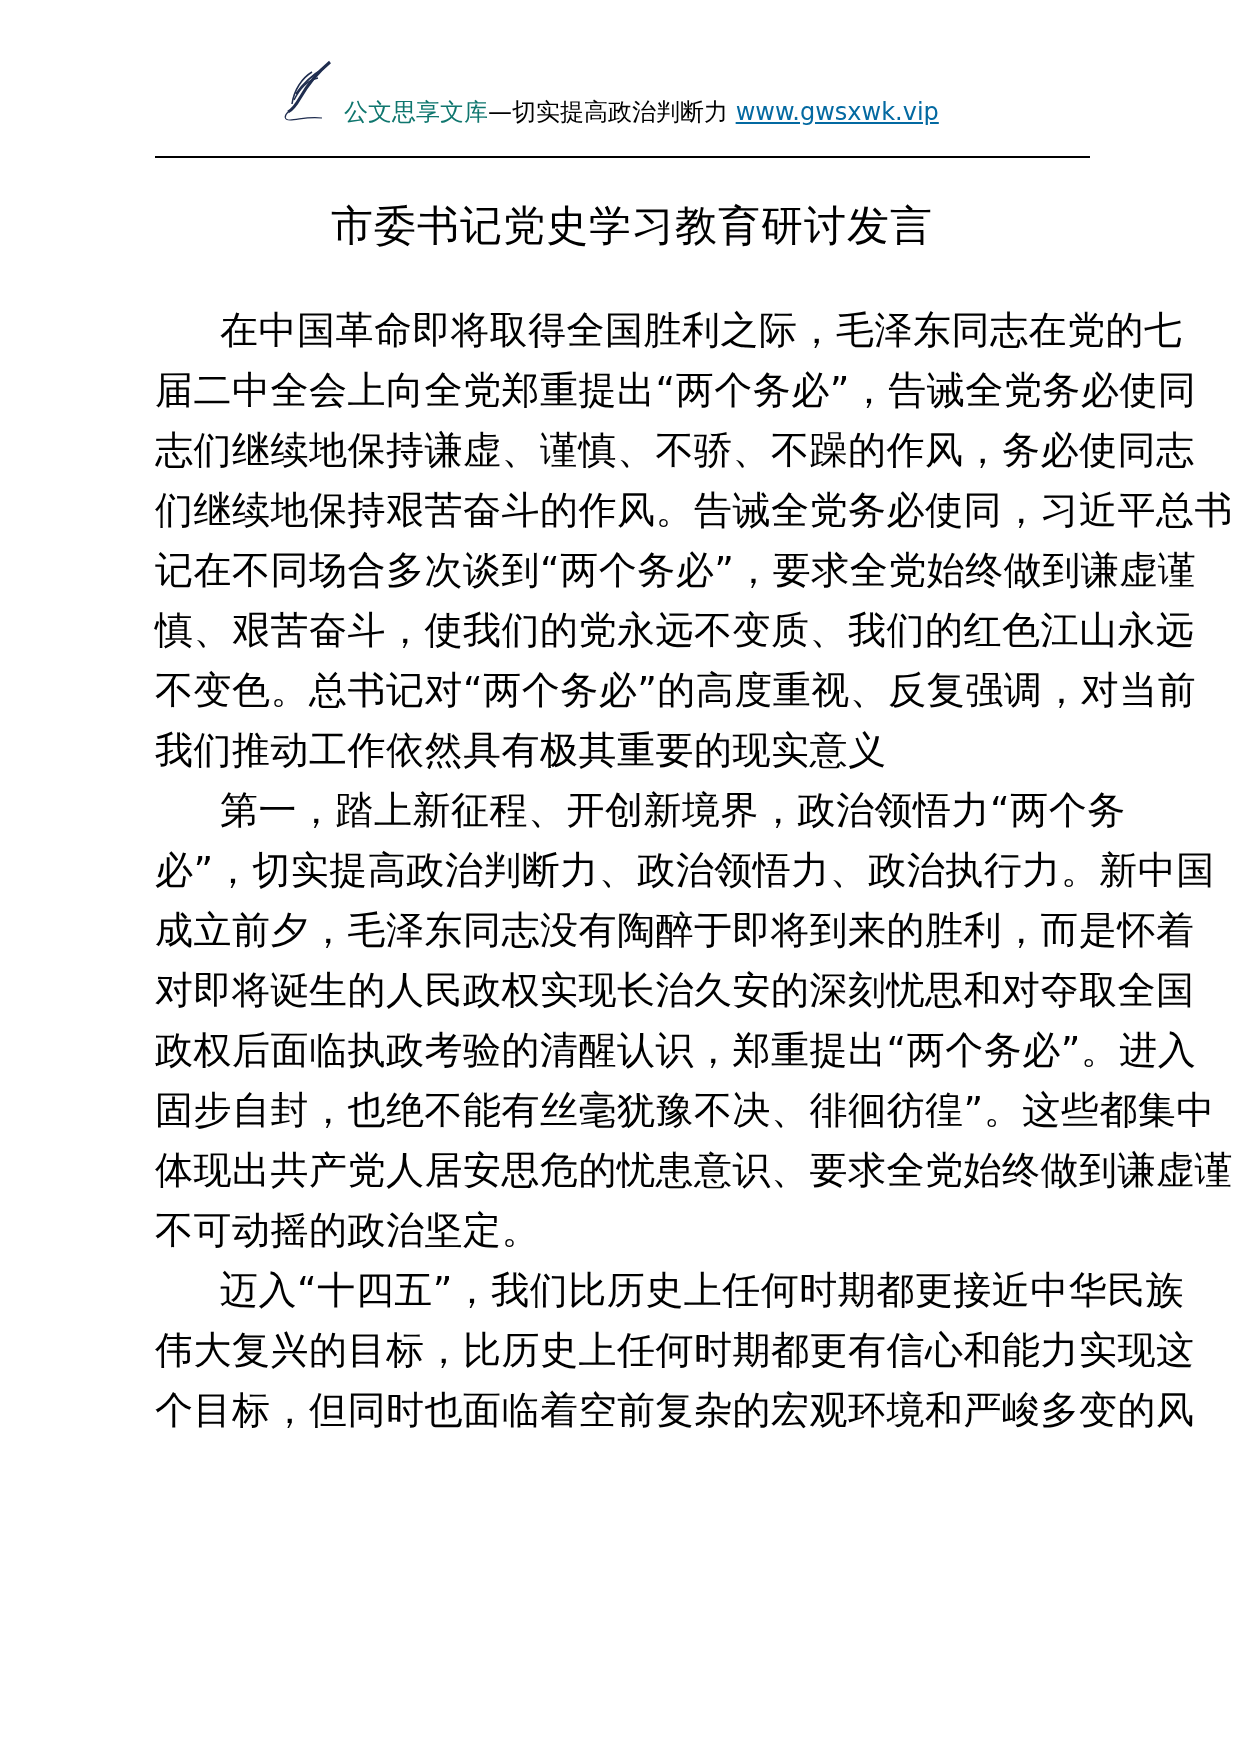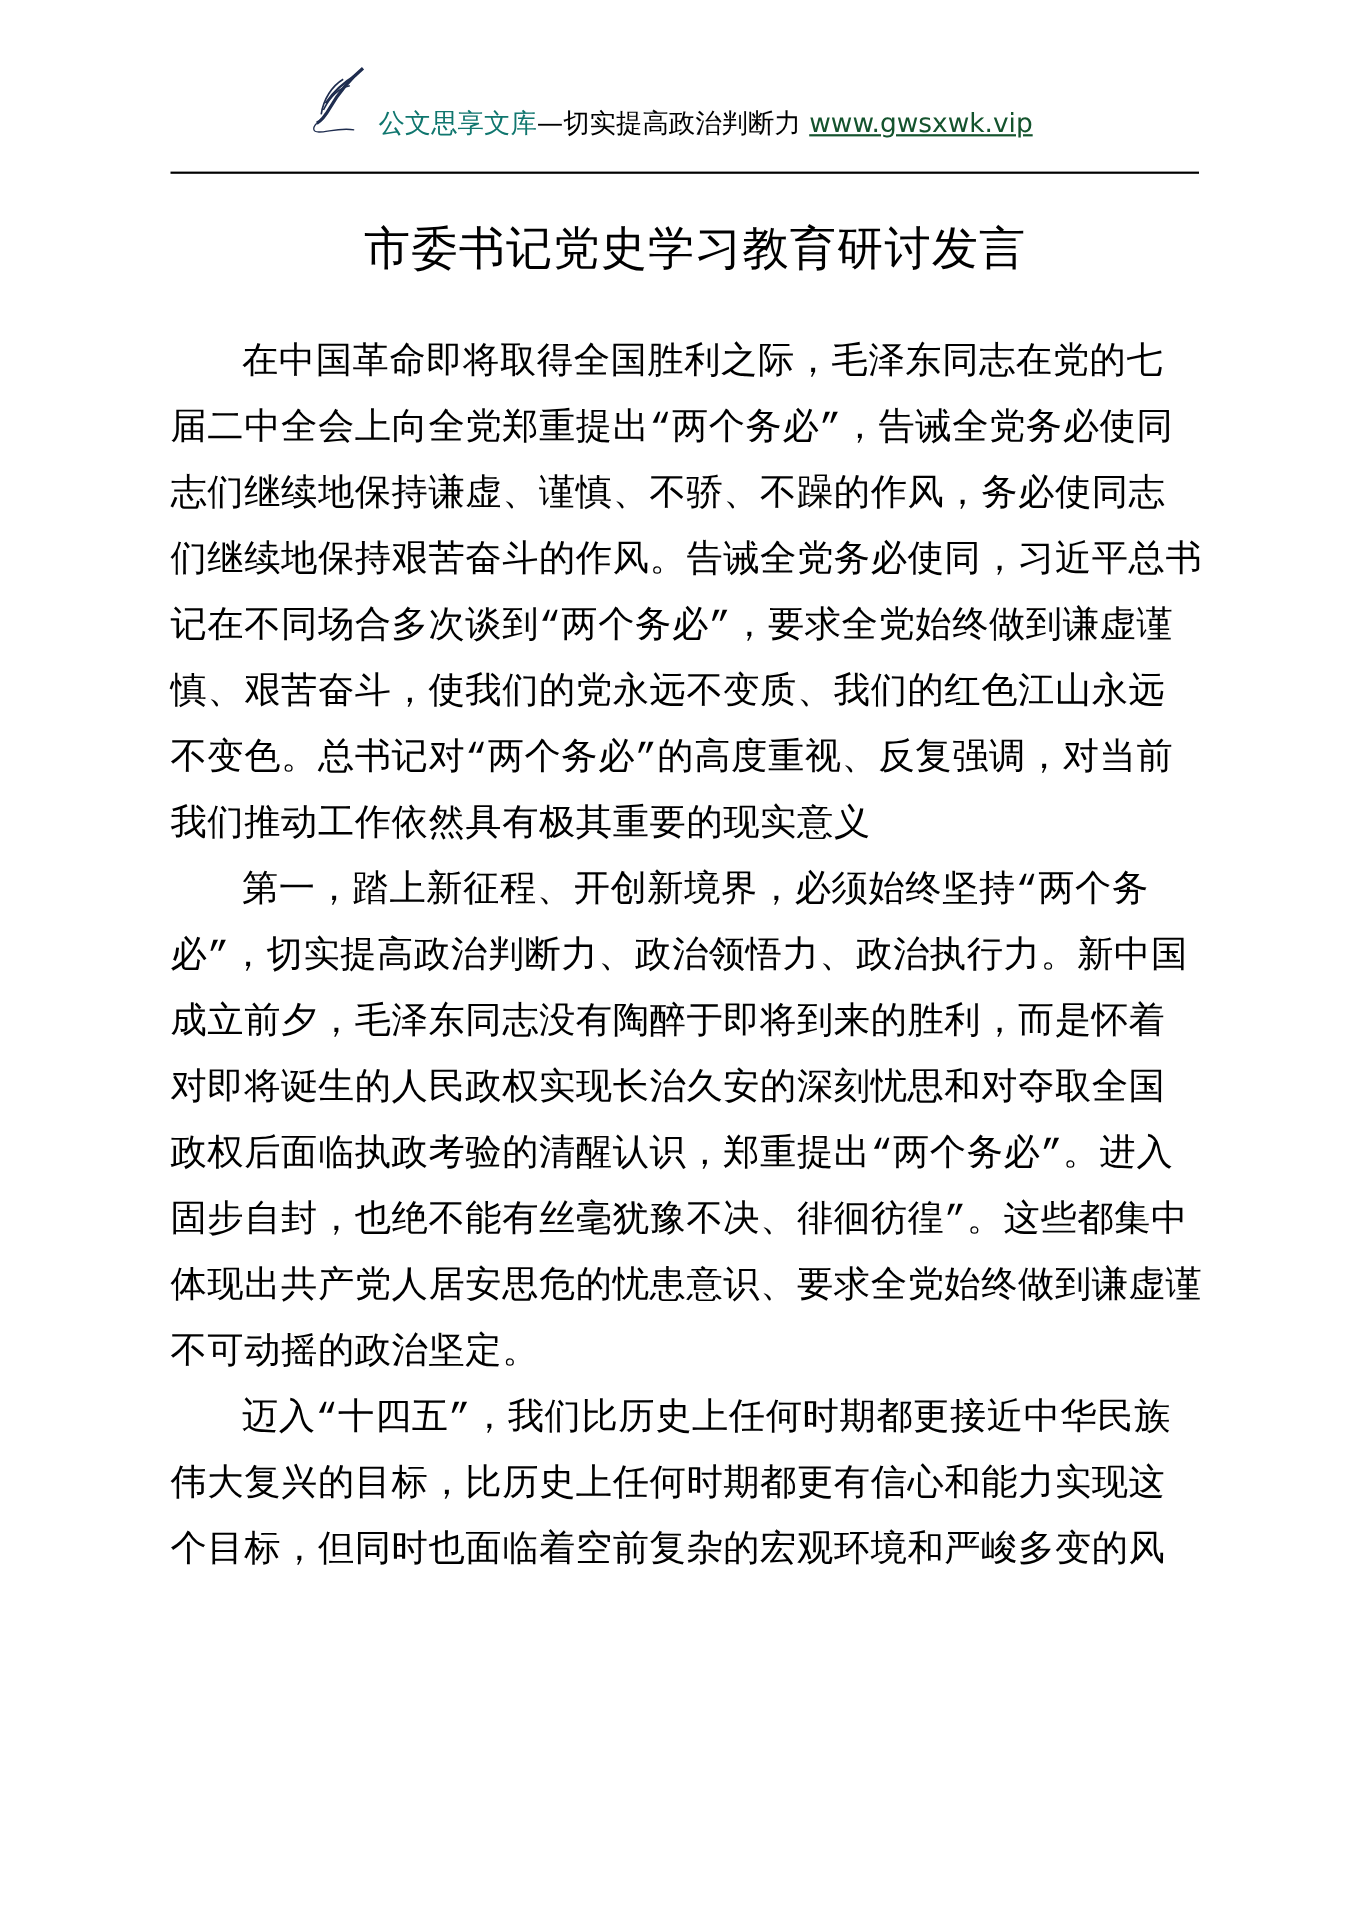--- a/index.html
+++ b/index.html
@@ -3,26 +3,26 @@
 <meta charset="utf-8">
 <style>
   html, body { margin: 0; padding: 0; background: #ffffff; }
   body { width: 1240px; height: 1754px; position: relative; overflow: hidden;
          font-family: "DejaVu Sans", "Liberation Sans", sans-serif; color: #000; }
   .header { position: absolute; left: 0; top: 58px; width: 1240px; height: 70px; }
   .logo { position: absolute; left: 278px; top: 2px; width: 58px; height: 62px; }
   .header-text { position: absolute; left: 344px; top: 40px; font-size: 24px; line-height: 28px; white-space: nowrap; }
   .brand { color: #0f766e; }
   .tagline { color: #000; }
-  .url { color: #14532d; text-decoration: underline; }
+  .url { color: #0369a1; text-decoration: underline; }
   .rule { position: absolute; left: 155px; top: 156px; width: 935px; height: 2px; background: #000; }
   .title { position: absolute; left: 12px; top: 198px; width: 1240px; text-align: center;
            font-size: 42px; line-height: 56px; letter-spacing: 1px; }
   .body { position: absolute; left: 155px; top: 300px; width: 935px; }
-  .line { font-size: 33px; line-height: 60px; height: 60px; white-space: nowrap; letter-spacing: 0.5px; font-family: Liberation Mono, monospace; }
+  .line { font-size: 38px; line-height: 60px; height: 60px; white-space: nowrap; letter-spacing: 0.5px; }
   .indent { padding-left: 65px; }
 </style>
 </head>
 <body>
 
 <div class="header">
   <div class="logo">
     <svg width="58" height="62" viewBox="0 0 58 62">
       <path d="M52 2 C40 12 30 24 22 38 C18 45 14 50 10 52" stroke="#1f2d4f" stroke-width="3" fill="none"></path>
       <path d="M46 8 C36 14 26 22 18 34" stroke="#1f2d4f" stroke-width="2" fill="none"></path>
@@ -42,21 +42,21 @@
 
 <div class="body">
   <div class="line indent">在中国革命即将取得全国胜利之际，毛泽东同志在党的七</div>
   <div class="line">届二中全会上向全党郑重提出“两个务必”，告诫全党务必使同</div>
   <div class="line">志们继续地保持谦虚、谨慎、不骄、不躁的作风，务必使同志</div>
   <div class="line">们继续地保持艰苦奋斗的作风。告诫全党务必使同，习近平总书</div>
   <div class="line">记在不同场合多次谈到“两个务必”，要求全党始终做到谦虚谨</div>
   <div class="line">慎、艰苦奋斗，使我们的党永远不变质、我们的红色江山永远</div>
   <div class="line">不变色。总书记对“两个务必”的高度重视、反复强调，对当前</div>
   <div class="line">我们推动工作依然具有极其重要的现实意义</div>
-  <div class="line indent">第一，踏上新征程、开创新境界，必须始终坚持“两个务</div>
+  <div class="line indent">第一，踏上新征程、开创新境界，政治领悟力“两个务</div>
   <div class="line">必”，切实提高政治判断力、政治领悟力、政治执行力。新中国</div>
   <div class="line">成立前夕，毛泽东同志没有陶醉于即将到来的胜利，而是怀着</div>
   <div class="line">对即将诞生的人民政权实现长治久安的深刻忧思和对夺取全国</div>
   <div class="line">政权后面临执政考验的清醒认识，郑重提出“两个务必”。进入</div>
   <div class="line">固步自封，也绝不能有丝毫犹豫不决、徘徊彷徨”。这些都集中</div>
   <div class="line">体现出共产党人居安思危的忧患意识、要求全党始终做到谦虚谨</div>
   <div class="line">不可动摇的政治坚定。</div>
   <div class="line indent">迈入“十四五”，我们比历史上任何时期都更接近中华民族</div>
   <div class="line">伟大复兴的目标，比历史上任何时期都更有信心和能力实现这</div>
   <div class="line">个目标，但同时也面临着空前复杂的宏观环境和严峻多变的风</div>

